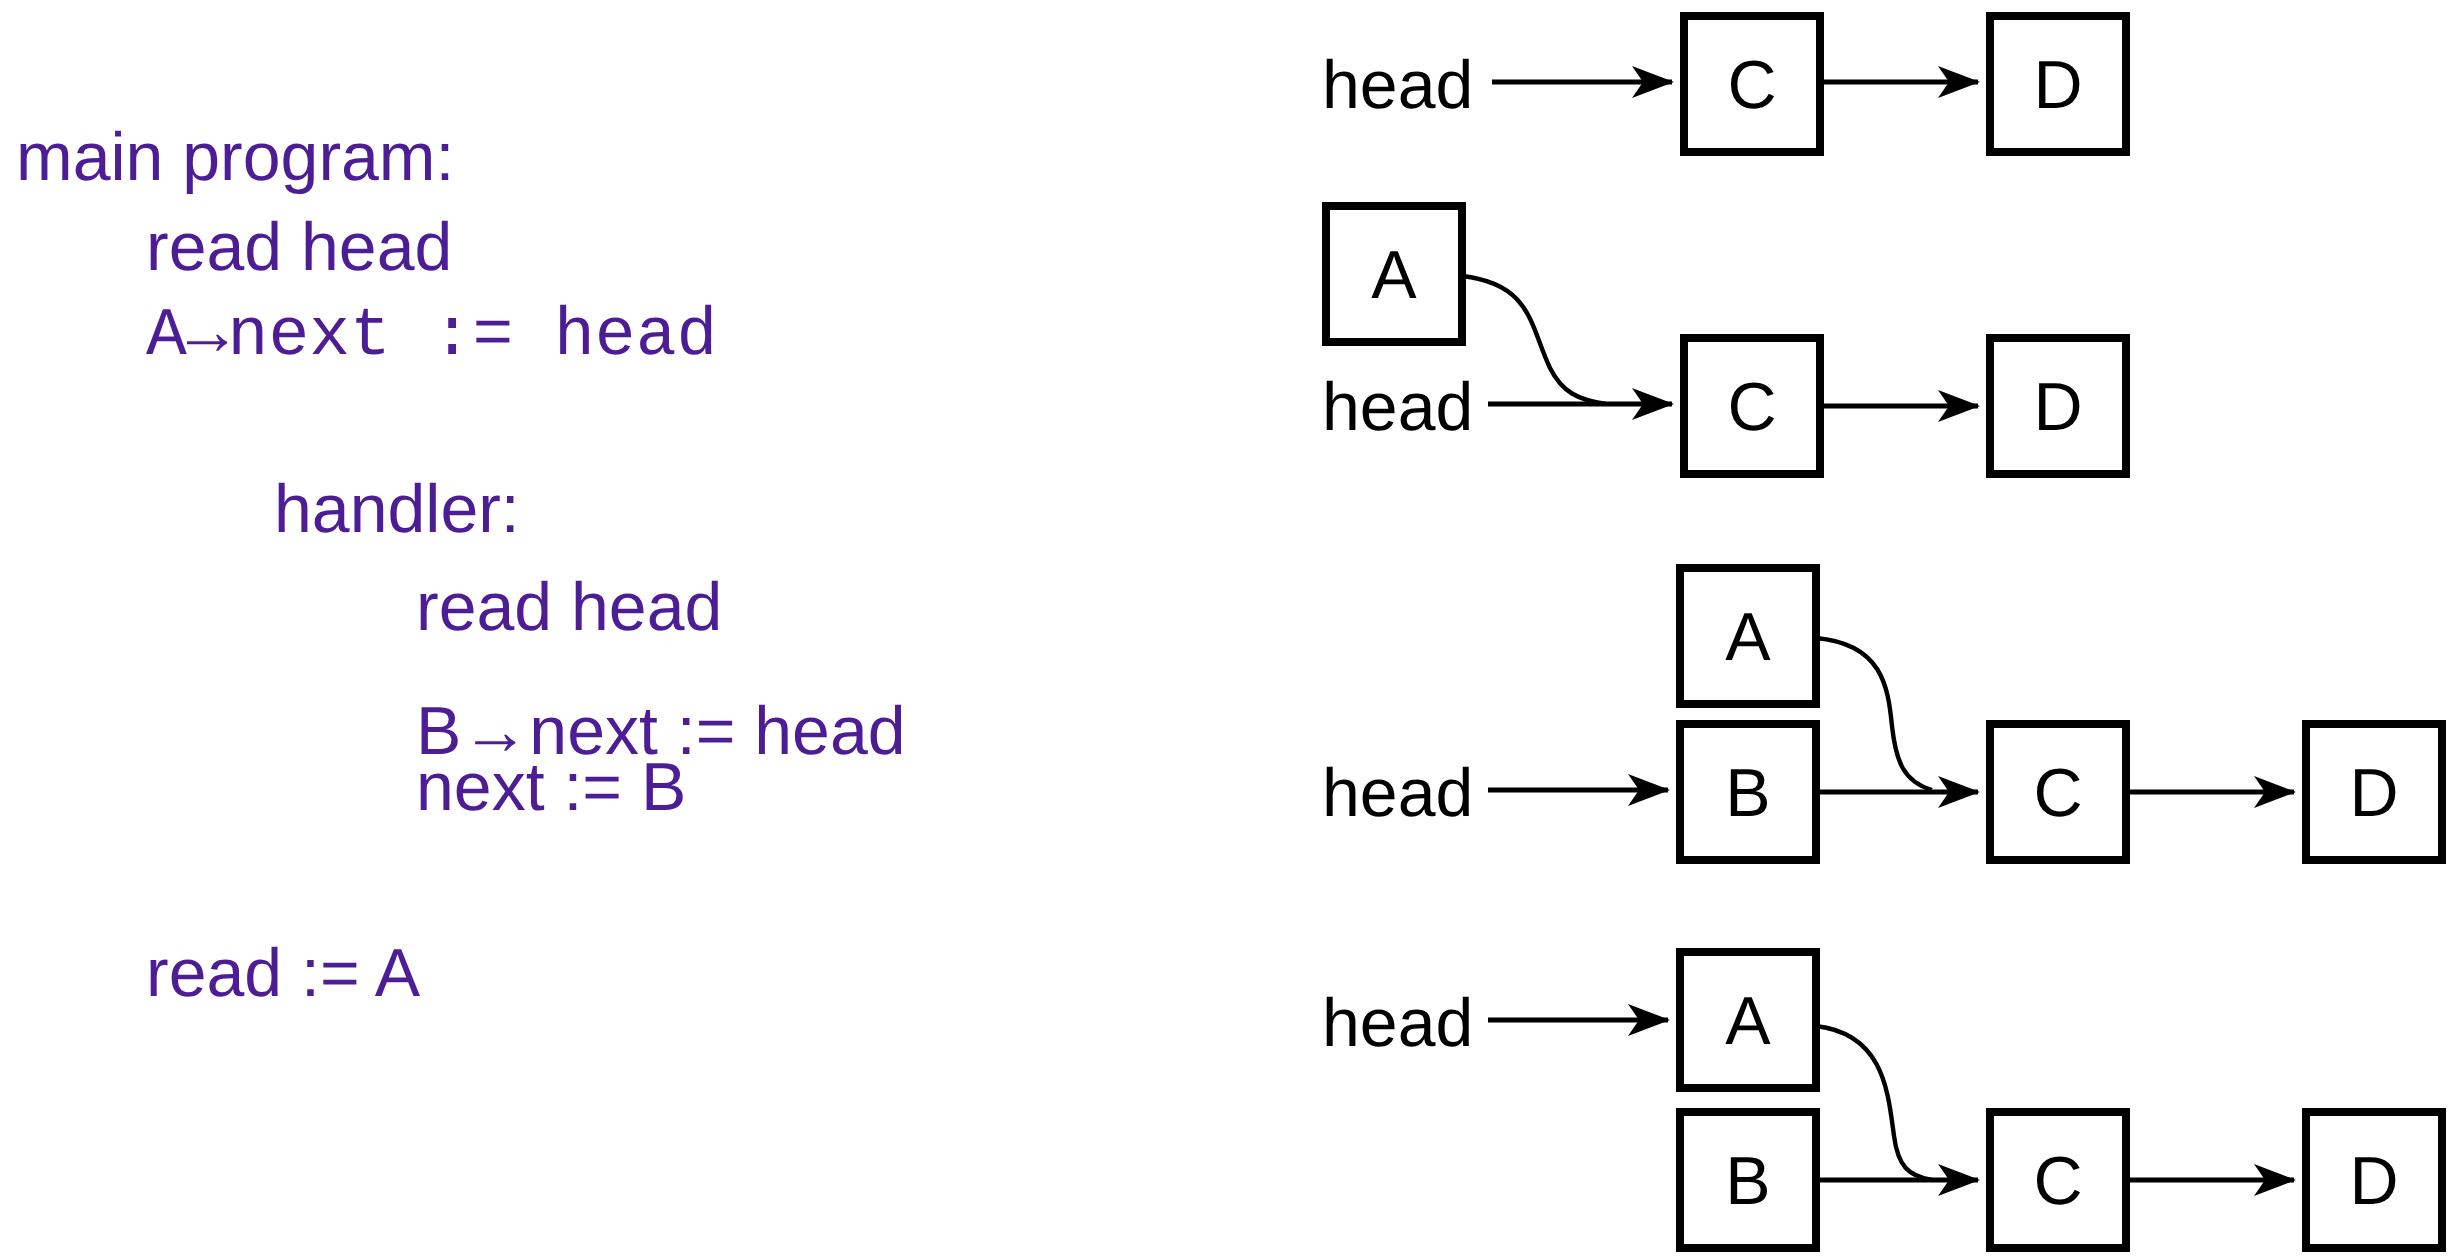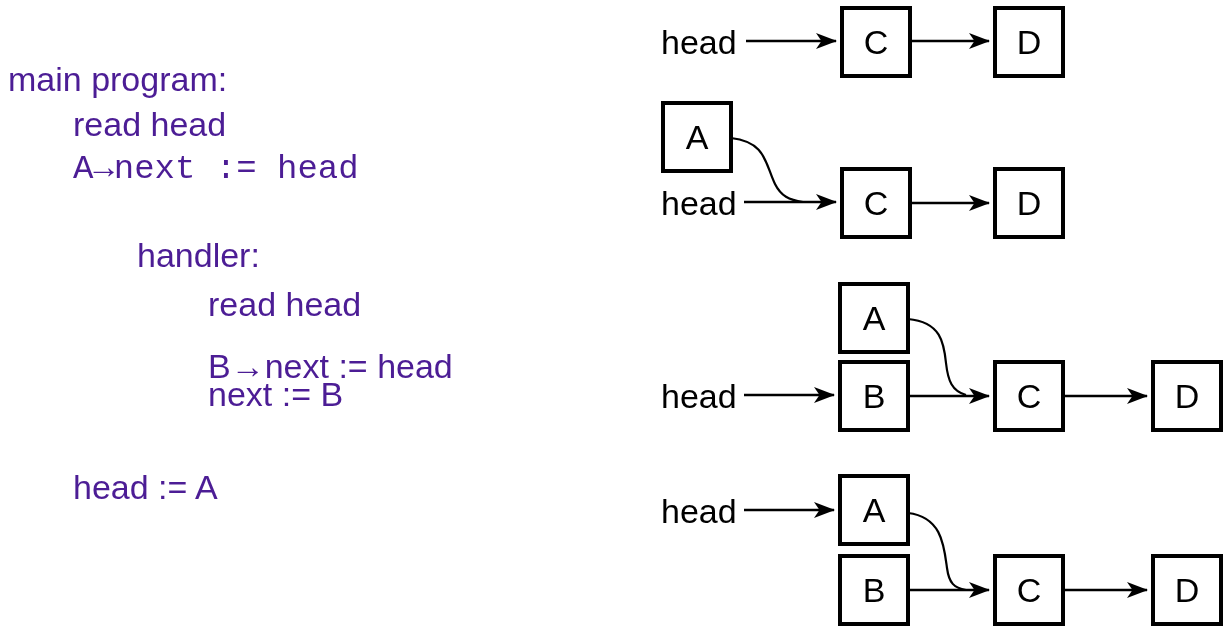--- a/index.html
+++ b/index.html
@@ -73,21 +73,21 @@
 <div class="stage">
 
   <div>
     <div class="code-line cl-0">main program:</div>
     <div class="code-line cl-1">read head</div>
     <div class="code-line cl-2">A→next := head</div>
     <div class="code-line cl-3">handler:</div>
     <div class="code-line cl-4">read head</div>
     <div class="code-line cl-5">B→next := head</div>
     <div class="code-line cl-6">next := B</div>
-    <div class="code-line cl-7">head := A</div>
+    <div class="code-line cl-7">read := A</div>
   </div>
 
   <svg class="diagrams-svg" viewBox="640 0 590 630">
     <defs>
       <marker id="ah" markerUnits="userSpaceOnUse" markerWidth="22" markerHeight="16" refX="20" refY="8" orient="auto">
         <polygon points="0,0 21,8 0,16 5.5,8" fill="#000000"></polygon>
       </marker>
     </defs>
 
     <g>

